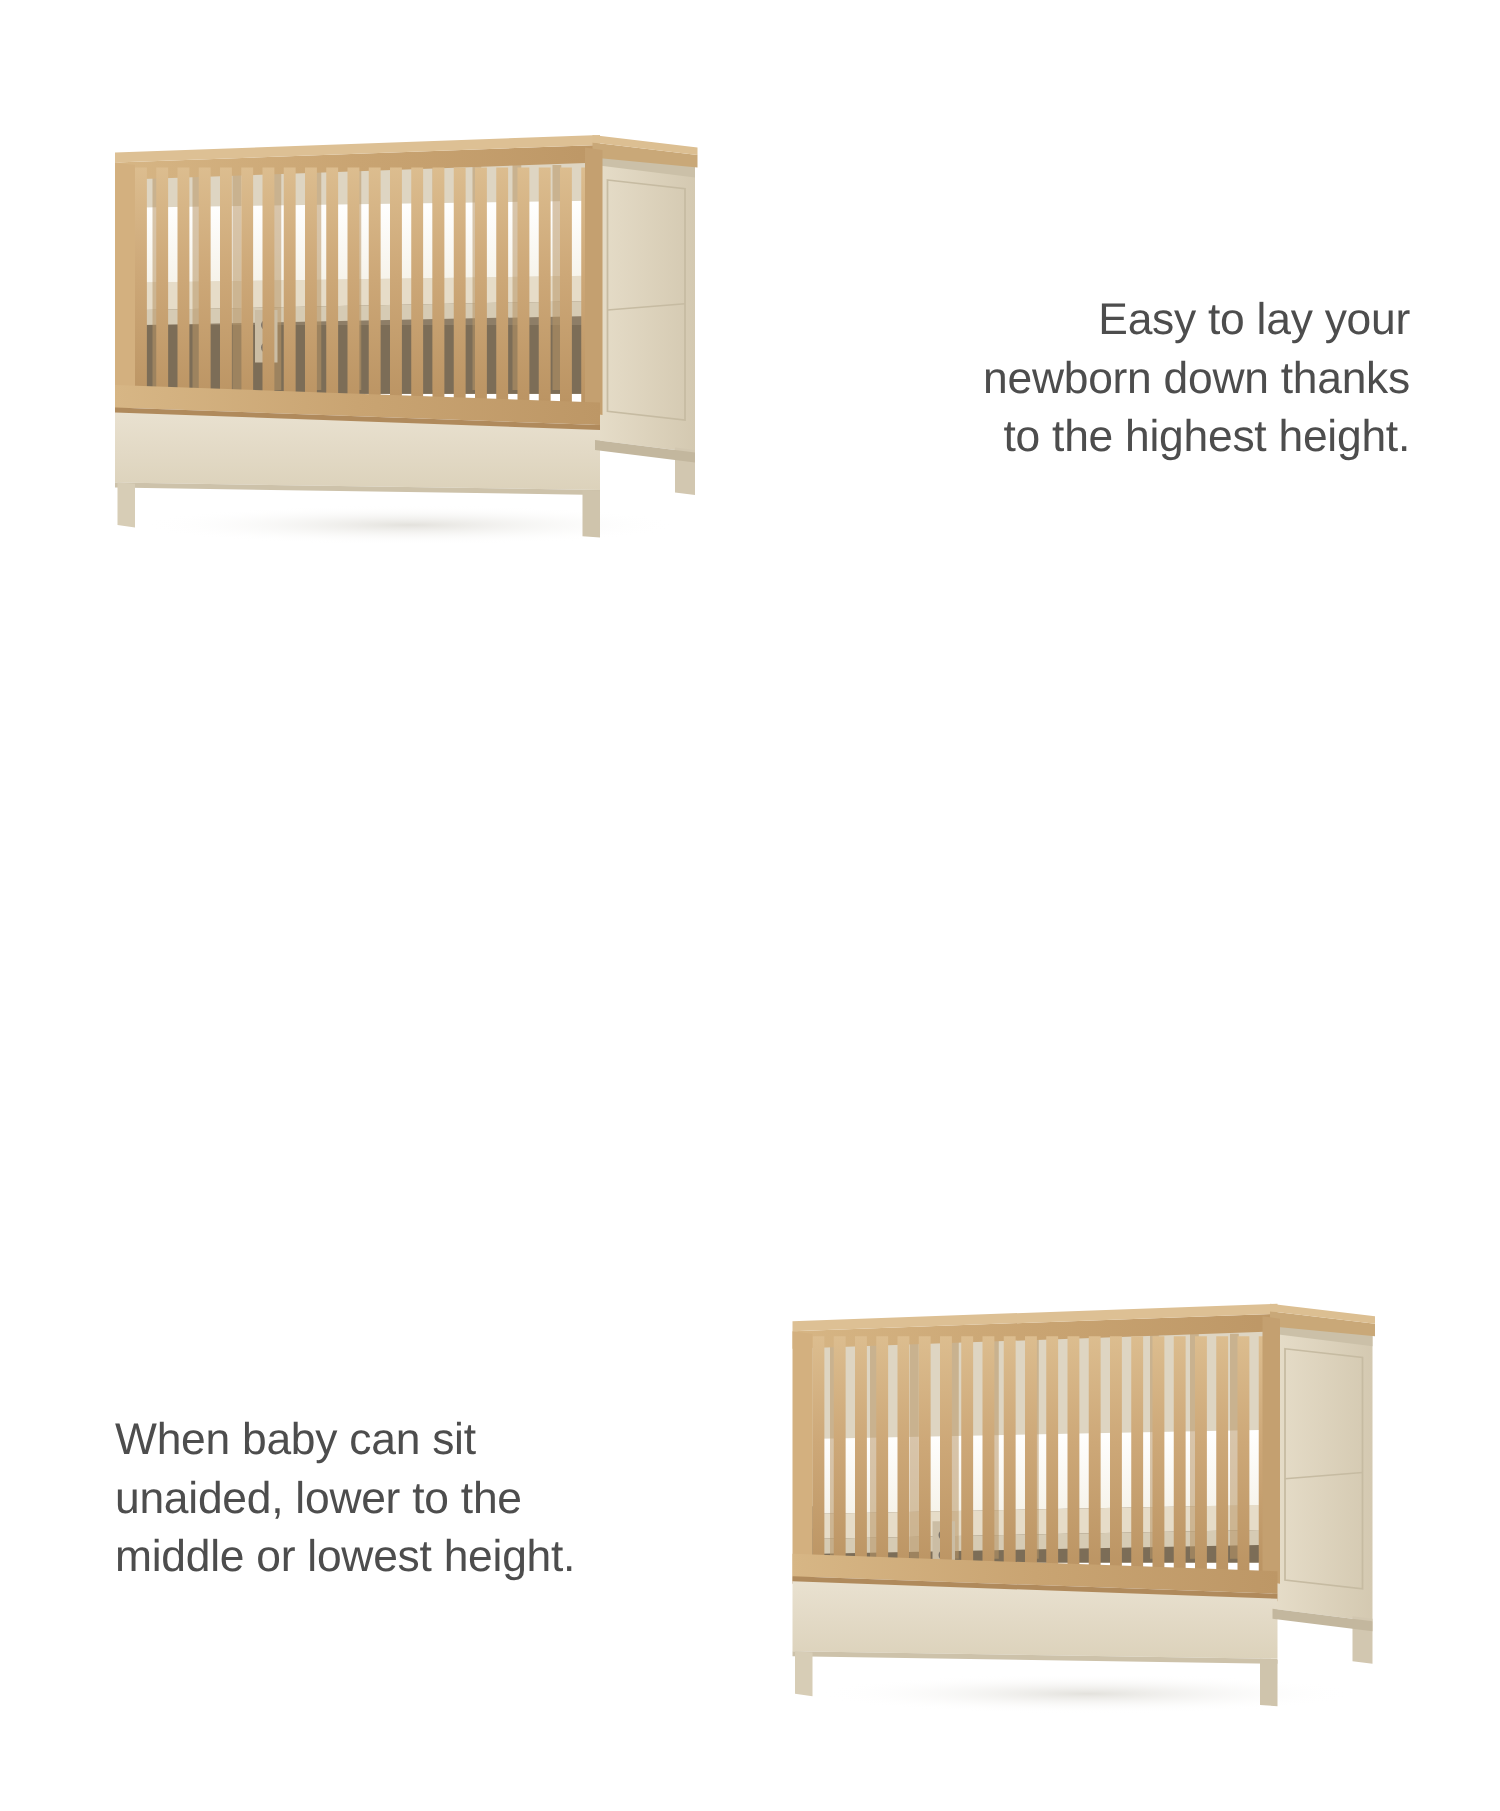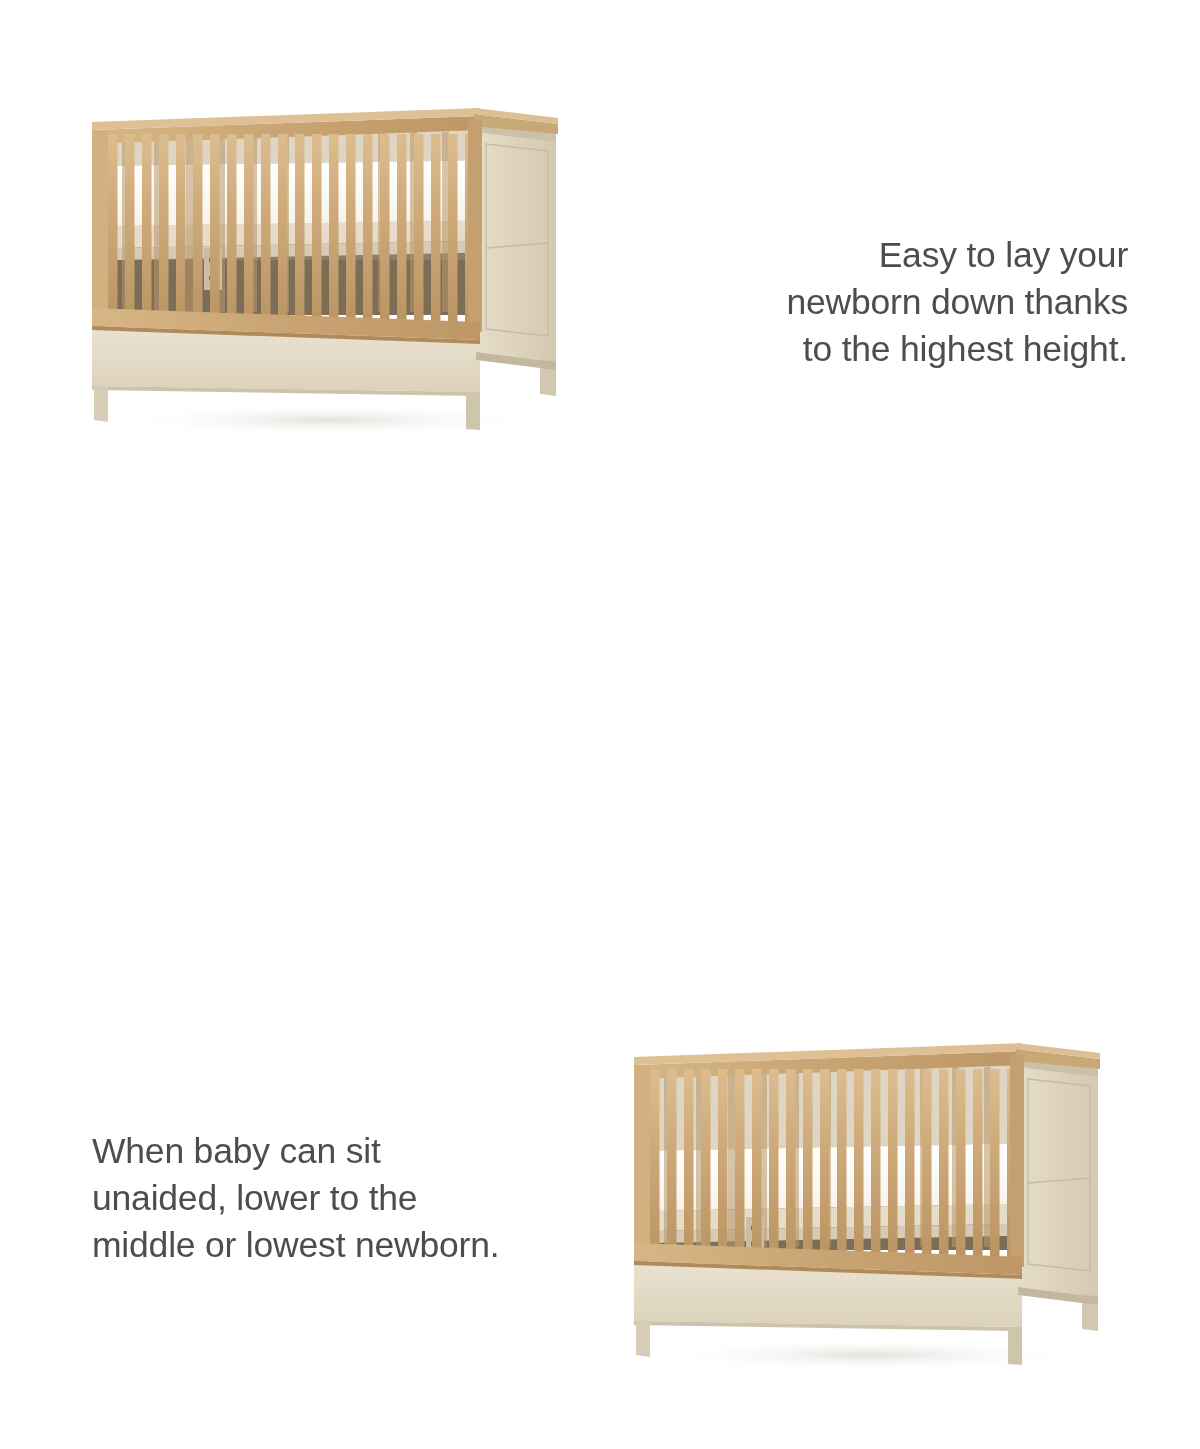--- a/index.html
+++ b/index.html
@@ -331,21 +331,21 @@
           <path d="M462 258 L478 260 L478 296 L462 294 Z" fill="#d2c7b0"></path>
         </g>
 
         <path d="M398 252 L478 262 L478 270 L398 260 Z" fill="#c3b79e"></path>
       </svg>
     </div>
   </div>
 
   <div class="caption caption-left cap-2">When baby can sit
 unaided, lower to the
-middle or lowest newborn.</div>
+middle or lowest height.</div>
 </div>
 
 <div class="panel panel-3">
 
   
 
   
 </div>
 
 </body></html>

